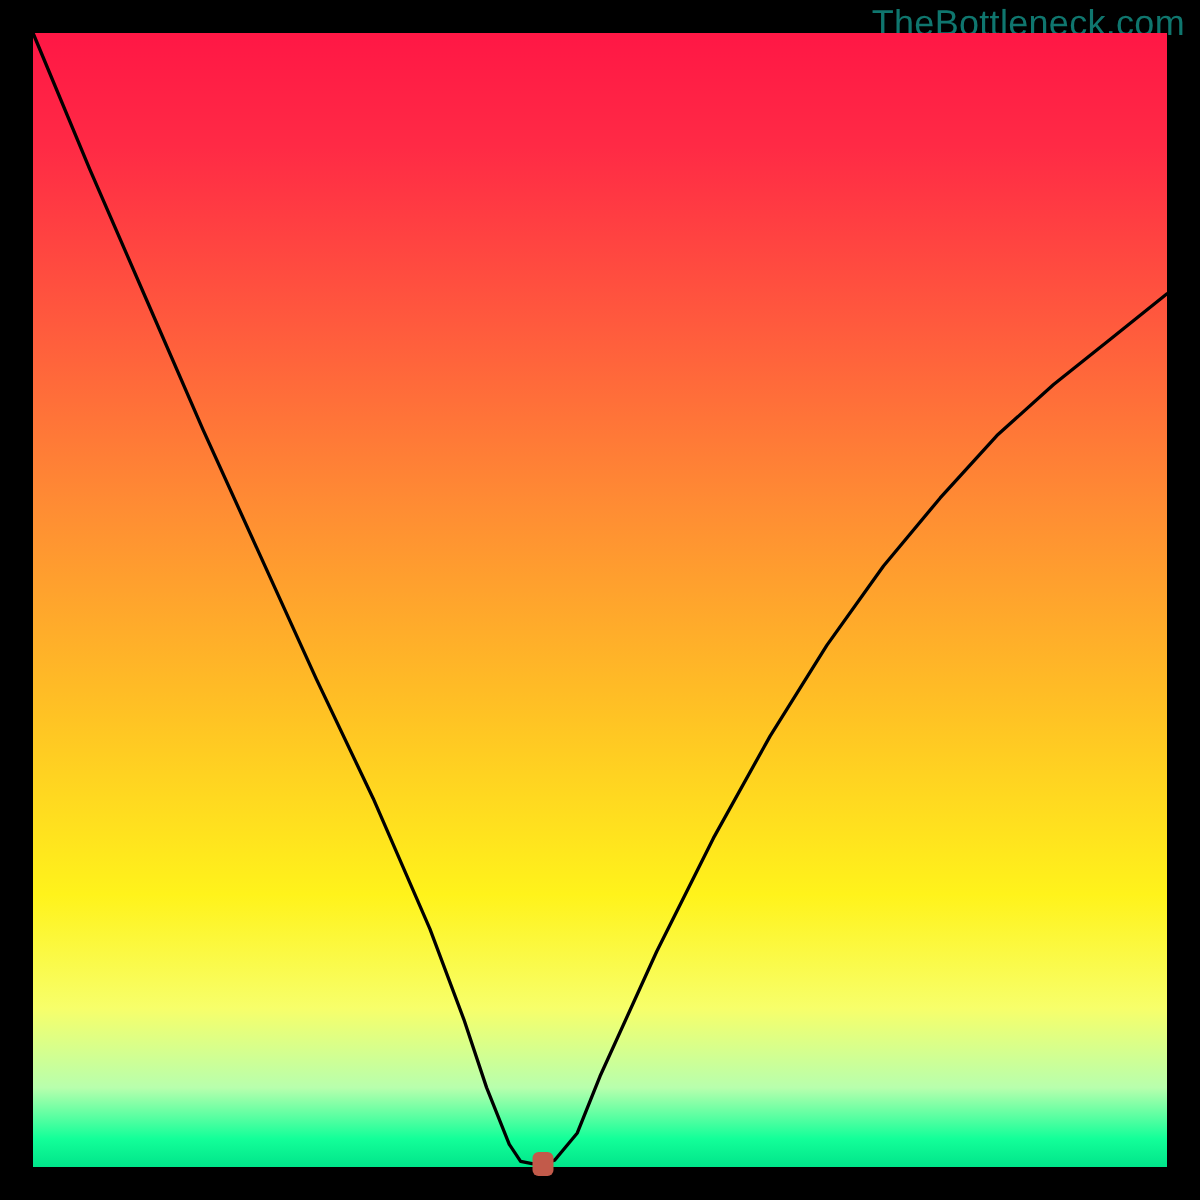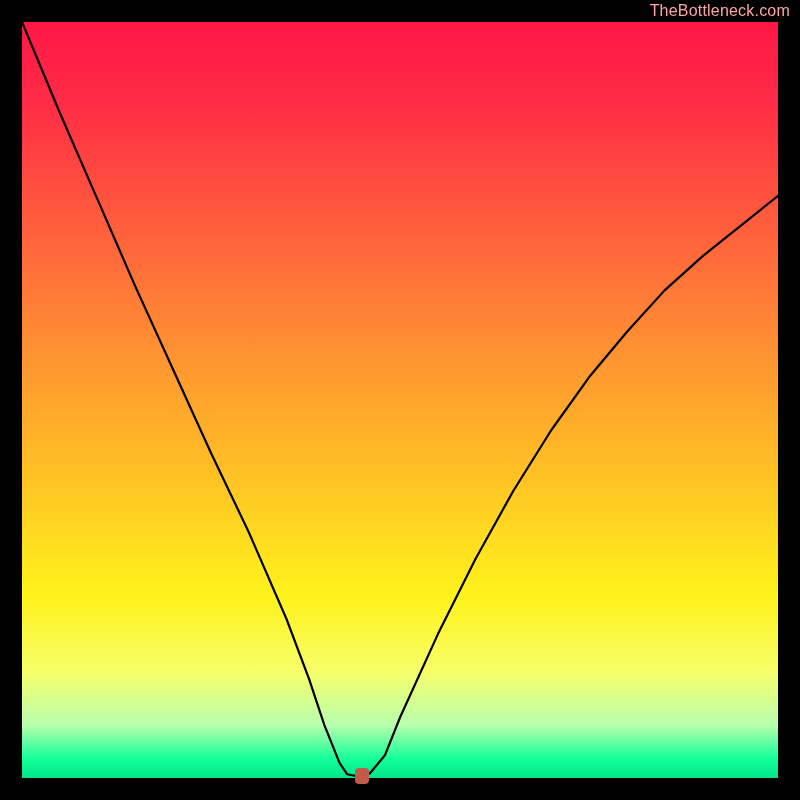--- a/index.html
+++ b/index.html
@@ -50,22 +50,22 @@
     width: 14px;
     height: 16px;
     border-radius: 4px;
     background: #c25a4a;
     transform: translate(-50%, -50%);
   }
   .watermark {
     position: absolute;
     top: 2px;
     right: 10px;
-    color: #fca5a5;
-    font-size: 16px;
+    color: #0f766e;
+    font-size: 24px;
     font-weight: 400;
     letter-spacing: 0.2px;
     user-select: none;
   }
 </style>
 </head>
 <body>
 
 <div class="frame">
 

